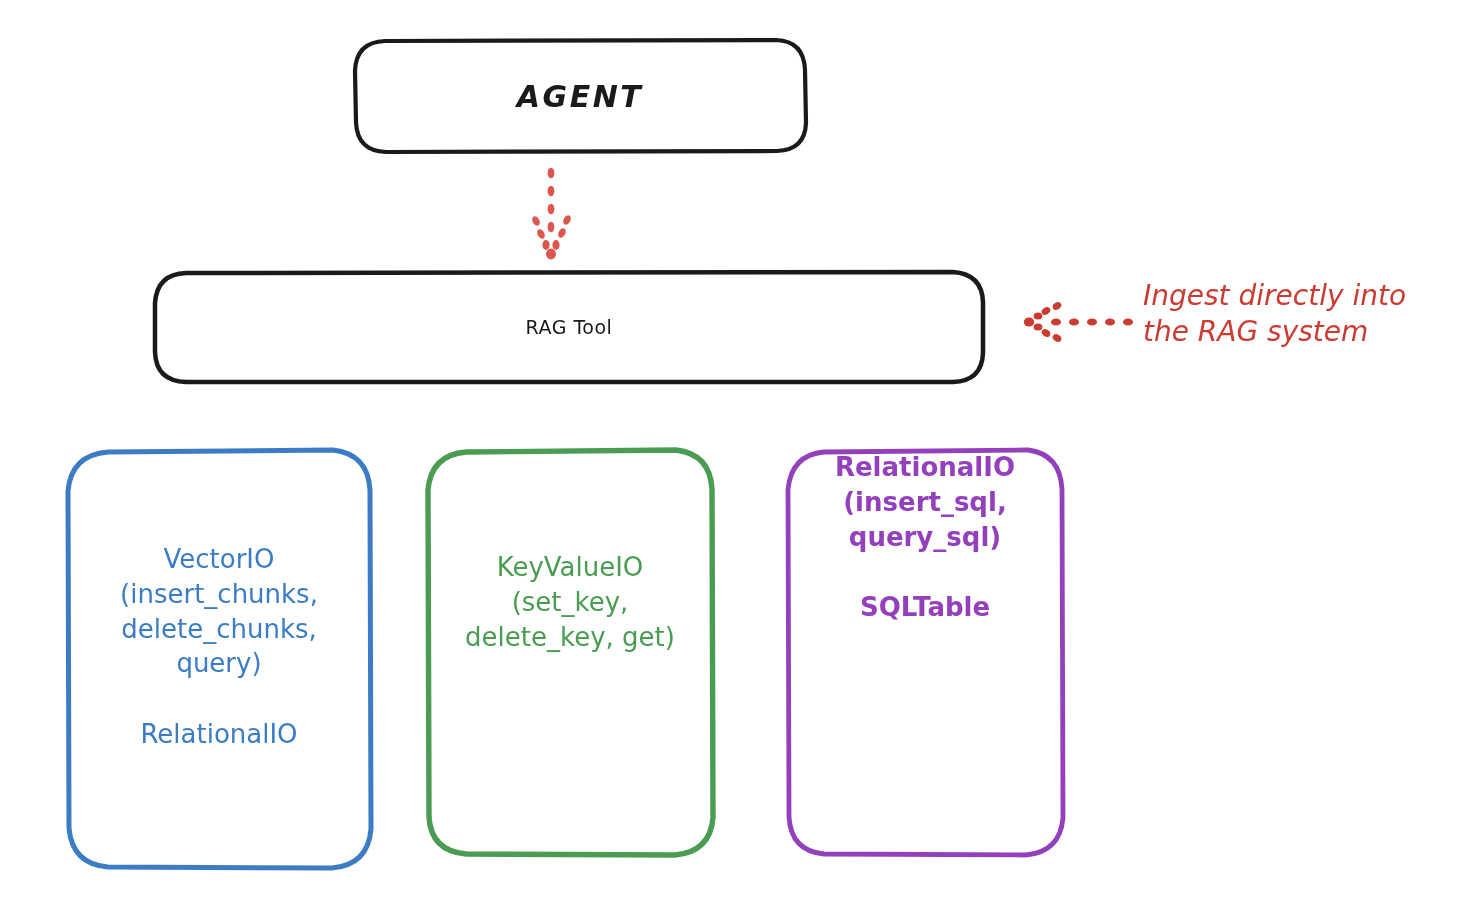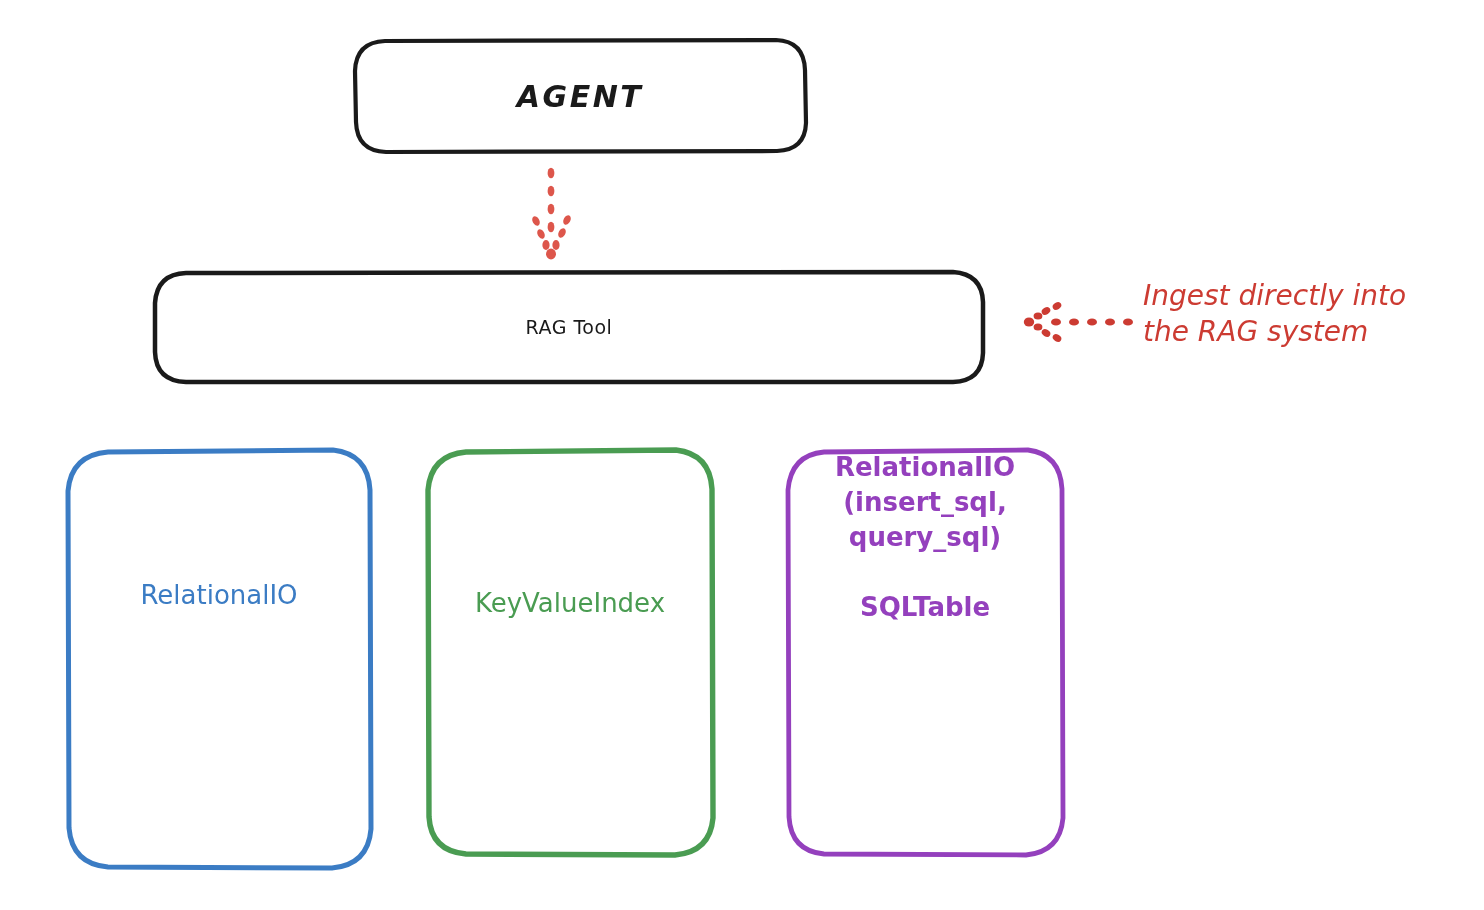--- a/index.html
+++ b/index.html
@@ -181,27 +181,33 @@
 <div class="node-label" id="agent-box">
   <span id="agent-label">AGENT</span>
 </div>
 
 <div class="node-label" id="ragtool-box">
   <span id="ragtool-label">RAG Tool</span>
 </div>
 
 <div class="node-label" id="vector-box">
   <div class="store-inner">
+    <span class="store-title c-blue">VectorIO
+(insert_chunks,
+delete_chunks,
+query)</span>
     <span class="store-sub c-blue">RelationalIO</span>
   </div>
 </div>
 
 <div class="node-label" id="kv-box">
   <div class="store-inner">
-    <span class="store-sub c-green">KeyValueIndex</span>
+    <span class="store-title c-green">KeyValueIO
+(set_key,
+delete_key, get)</span>
   </div>
 </div>
 
 <div class="node-label" id="rel-box">
   <div class="store-inner">
     <span class="store-title c-purple">RelationalIO
 (insert_sql,
 query_sql)</span>
     <span class="store-sub c-purple">SQLTable</span>
   </div>

